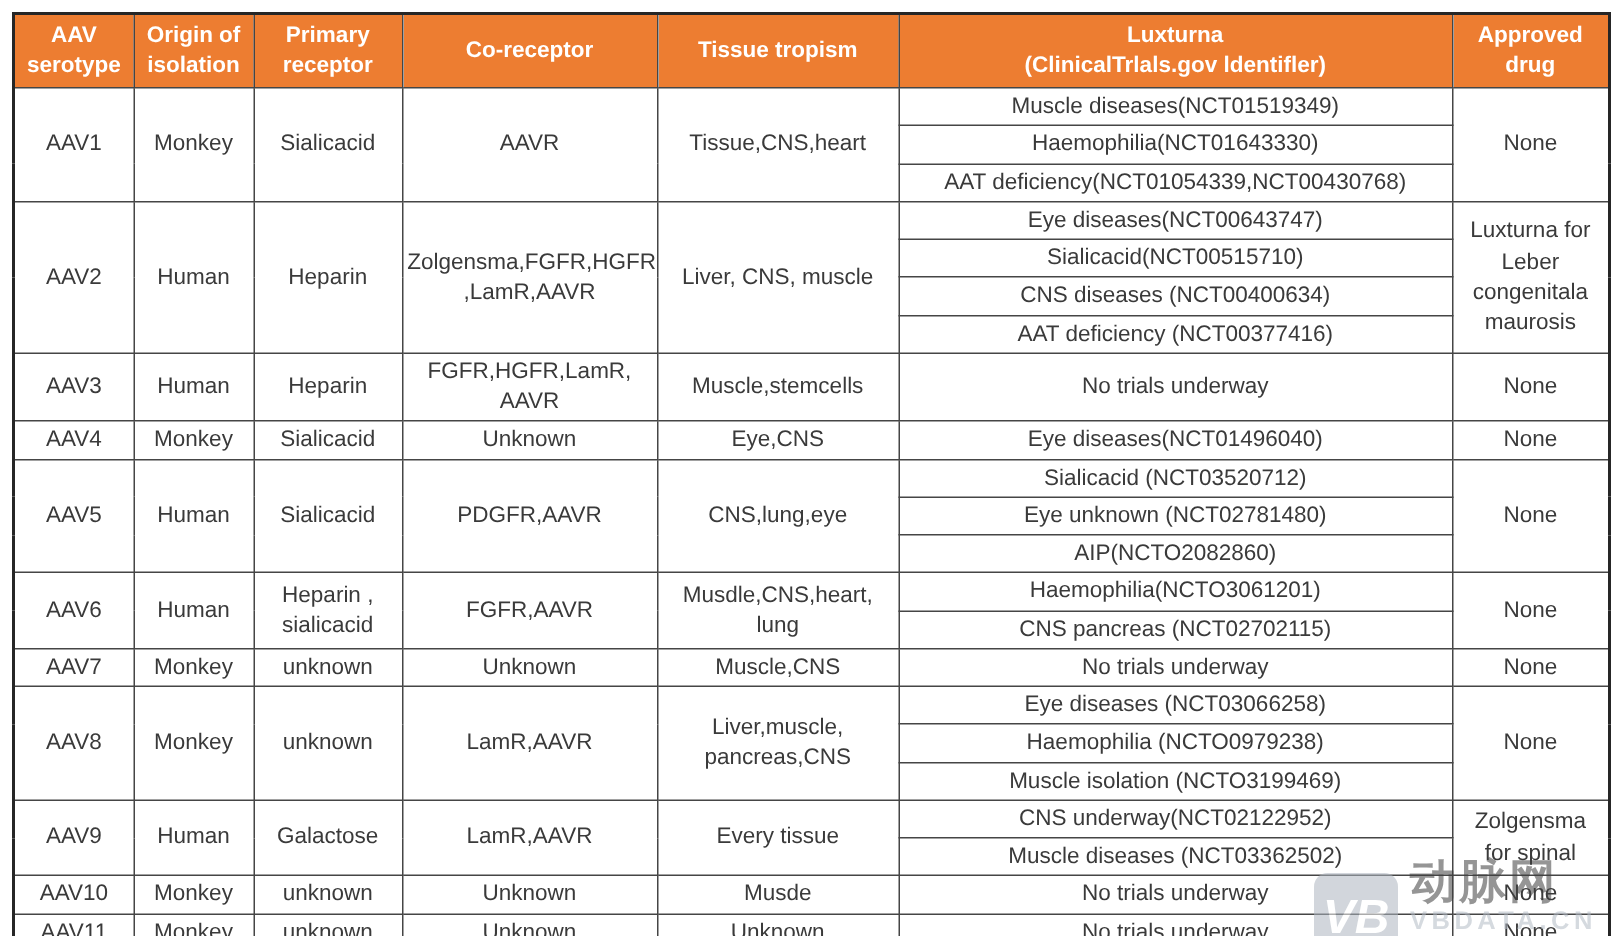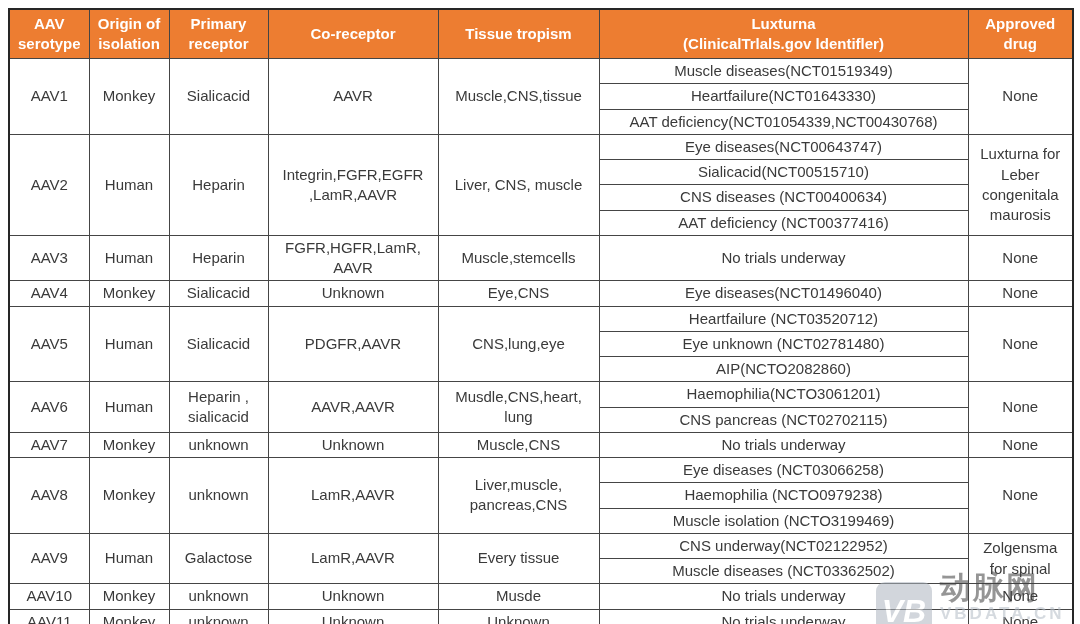--- a/index.html
+++ b/index.html
@@ -131,35 +131,35 @@
         <th>Approved
 drug</th>
       </tr>
     </thead>
     <tbody id="table-body">
         <tr>
           <td rowspan="3">AAV1</td>
           <td rowspan="3">Monkey</td>
           <td rowspan="3">Sialicacid</td>
           <td rowspan="3">AAVR</td>
-          <td rowspan="3">Muscle,CNS,tissue</td>
+          <td rowspan="3">Tissue,CNS,heart</td>
           <td>Muscle diseases(NCT01519349)</td>
           <td rowspan="3">None</td>
         </tr>
         <tr>
-          <td>Heartfailure(NCT01643330)</td>
+          <td>Haemophilia(NCT01643330)</td>
         </tr>
         <tr>
           <td>AAT deficiency(NCT01054339,NCT00430768)</td>
         </tr>
         <tr>
           <td rowspan="4">AAV2</td>
           <td rowspan="4">Human</td>
           <td rowspan="4">Heparin</td>
-          <td rowspan="4">Integrin,FGFR,EGFR
+          <td rowspan="4">Zolgensma,FGFR,HGFR
 ,LamR,AAVR</td>
           <td rowspan="4">Liver, CNS, muscle</td>
           <td>Eye diseases(NCT00643747)</td>
           <td rowspan="4">Luxturna for
 Leber
 congenitala
 maurosis</td>
         </tr>
         <tr>
           <td>Sialicacid(NCT00515710)</td>
@@ -188,35 +188,35 @@
           <td>Eye,CNS</td>
           <td>Eye diseases(NCT01496040)</td>
           <td>None</td>
         </tr>
         <tr>
           <td rowspan="3">AAV5</td>
           <td rowspan="3">Human</td>
           <td rowspan="3">Sialicacid</td>
           <td rowspan="3">PDGFR,AAVR</td>
           <td rowspan="3">CNS,lung,eye</td>
-          <td>Heartfailure (NCT03520712)</td>
+          <td>Sialicacid (NCT03520712)</td>
           <td rowspan="3">None</td>
         </tr>
         <tr>
           <td>Eye unknown (NCT02781480)</td>
         </tr>
         <tr>
           <td>AIP(NCTO2082860)</td>
         </tr>
         <tr>
           <td rowspan="2">AAV6</td>
           <td rowspan="2">Human</td>
           <td rowspan="2">Heparin ,
 sialicacid</td>
-          <td rowspan="2">AAVR,AAVR</td>
+          <td rowspan="2">FGFR,AAVR</td>
           <td rowspan="2">Musdle,CNS,heart,
 lung</td>
           <td>Haemophilia(NCTO3061201)</td>
           <td rowspan="2">None</td>
         </tr>
         <tr>
           <td>CNS pancreas (NCT02702115)</td>
         </tr>
         <tr>
           <td>AAV7</td>

